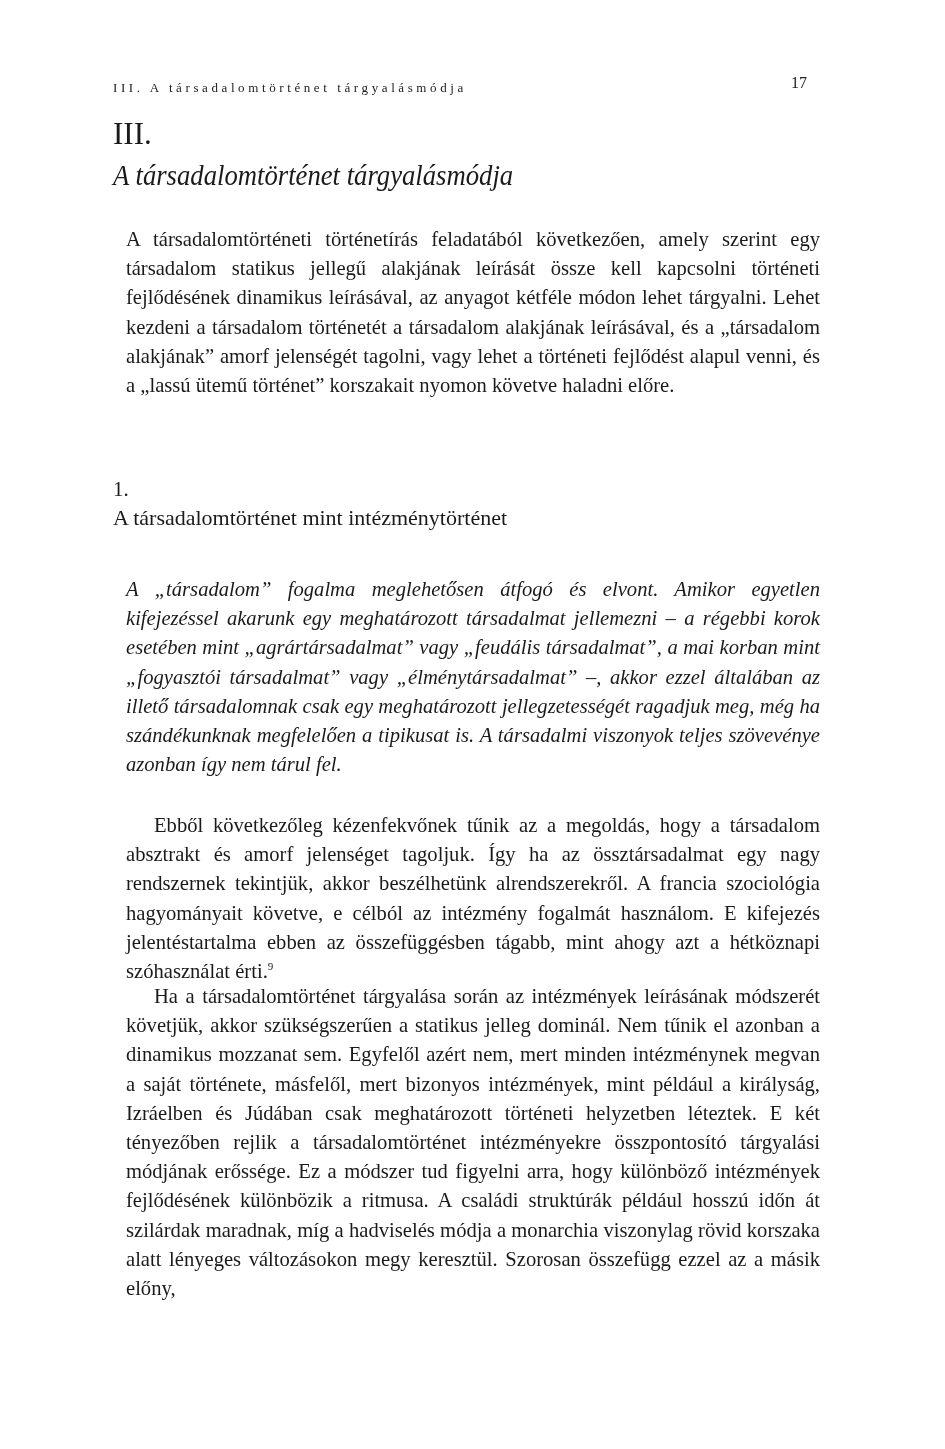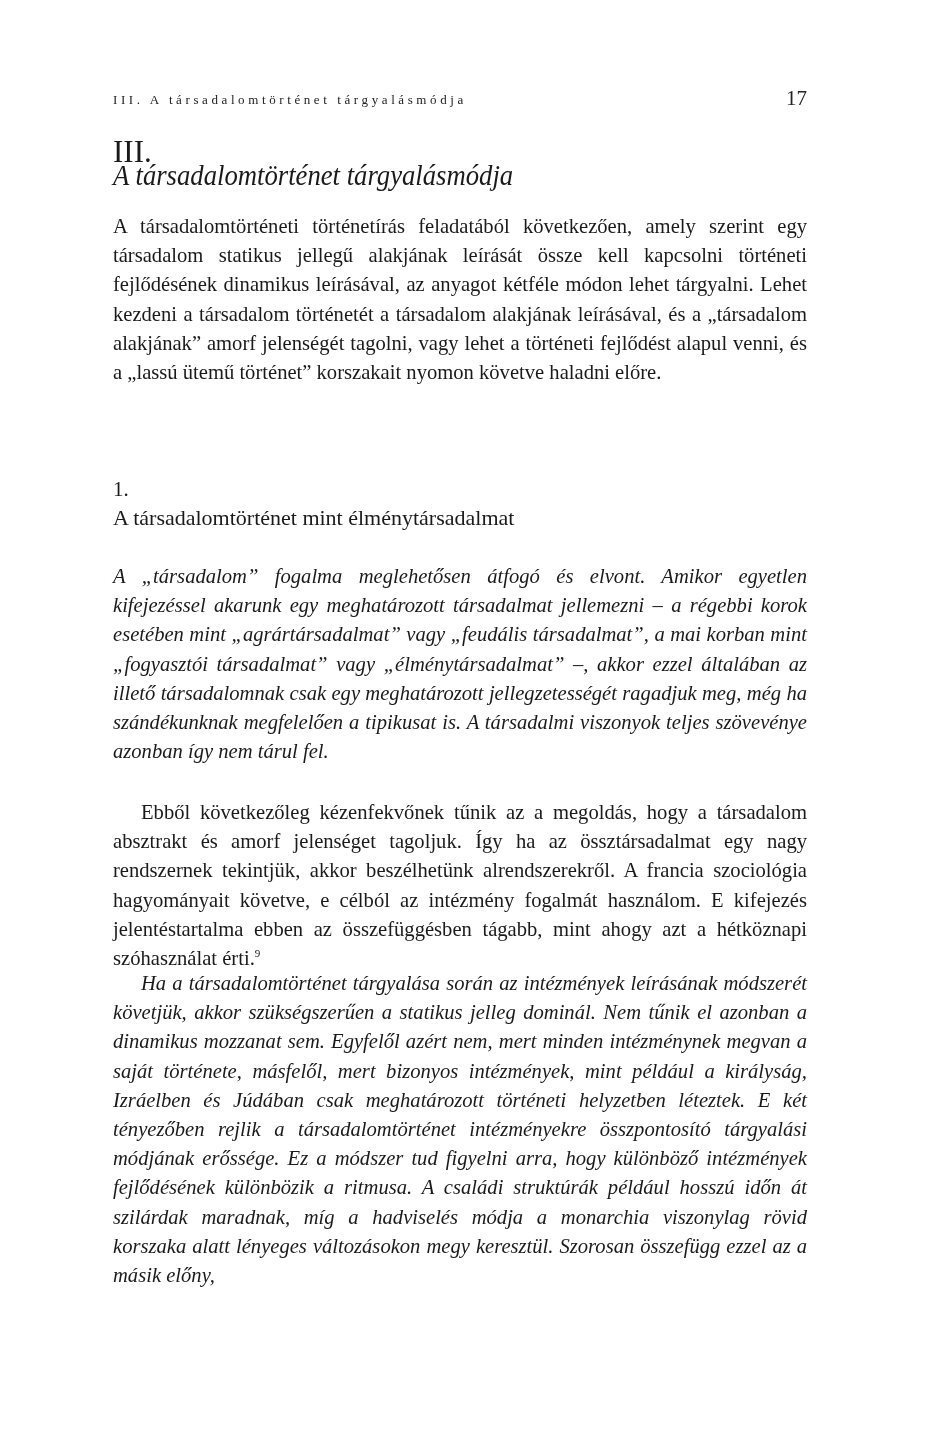--- a/index.html
+++ b/index.html
@@ -1,46 +1,46 @@
 <!DOCTYPE html>
 <html><head>
 <meta charset="utf-8">
 <style>
   html, body { margin: 0; padding: 0; background: #ffffff; }
   body { width: 945px; height: 1449px; position: relative; overflow: hidden;
          font-family: "Liberation Serif", "DejaVu Serif", serif; color: #1a1a1a; }
   .page { position: absolute; left: 113px; top: 0; width: 694px; }
-  .running-head { position: absolute; top: 86px; left: 0; width: 694px; height: 26px; text-align: center; }
+  .running-head { position: absolute; top: 74px; left: 0; width: 694px; height: 26px; text-align: center; }
   .running-title { position: absolute; left: 0; top: 6px; font-size: 13px; letter-spacing: 3.6px; color: #222; }
-  .page-number { position: absolute; right: 0; top: 0; font-size: 21px; color: #222; }
-  .chapter-num { position: absolute; top: 135px; left: 0; font-size: 31px; line-height: 34px; text-align: center; }
+  .page-number { position: absolute; right: 0; top: 0; font-size: 16px; color: #222; }
+  .chapter-num { position: absolute; top: 117px; left: 0; font-size: 31px; line-height: 34px; text-align: center; }
   .chapter-title { position: absolute; top: 158px; left: 0; font-size: 29px; font-style: italic; line-height: 34px; transform: scaleX(0.92); transform-origin: left; white-space: nowrap; }
-  .para { position: absolute; left: 0; width: 694px; font-size: 20.6px; line-height: 29.2px; text-align: justify; margin: 0; }
+  .para { position: absolute; left: 0; width: 694px; font-size: 20.6px; line-height: 29.2px; text-align: justify; margin: 13px; }
   .para.indent { text-indent: 28px; }
   .intro { top: 212px; }
   .section-num { position: absolute; top: 475px; left: 0; font-size: 21px; line-height: 28px; }
   .section-title { position: absolute; top: 503px; left: 0; font-size: 22px; line-height: 30px; white-space: nowrap; }
   .p1 { top: 562px; font-style: italic; }
   .p2 { top: 798px; }
-  .p3 { top: 969px; font-style: italic; }
+  .p3 { top: 969px; }
   sup { font-size: 11px; line-height: 0; vertical-align: 8px; }
 </style>
 </head>
 <body>
 
 <div class="page">
   <div class="running-head">
     <span class="running-title">III. A társadalomtörténet tárgyalásmódja</span>
     <span class="page-number">17</span>
   </div>
 
   <div class="chapter-num">III.</div>
   <div class="chapter-title">A társadalomtörténet tárgyalásmódja</div>
 
   <p class="para intro">A társadalomtörténeti történetírás feladatából következően, amely szerint egy társadalom statikus jellegű alakjának leírását össze kell kapcsolni történeti fejlődésének dinamikus leírásával, az anyagot kétféle módon lehet tárgyalni. Lehet kezdeni a társadalom történetét a társadalom alakjának leírásával, és a „társadalom alakjának” amorf jelenségét tagolni, vagy lehet a történeti fejlődést alapul venni, és a „lassú ütemű történet” korszakait nyomon követve haladni előre.</p>
 
   <div class="section-num">1.</div>
-  <div class="section-title">A társadalomtörténet mint élménytársadalmat</div>
+  <div class="section-title">A társadalomtörténet mint intézménytörténet</div>
 
   <p class="para p1">A „társadalom” fogalma meglehetősen átfogó és elvont. Amikor egyetlen kifejezéssel akarunk egy meghatározott társadalmat jellemezni – a régebbi korok esetében mint „agrártársadalmat” vagy „feudális társadalmat”, a mai korban mint „fogyasztói társadalmat” vagy „élménytársadalmat” –, akkor ezzel általában az illető társadalomnak csak egy meghatározott jellegzetességét ragadjuk meg, még ha szándékunknak megfelelően a tipikusat is. A társadalmi viszonyok teljes szövevénye azonban így nem tárul fel.</p>
   <p class="para indent p2"><span>Ebből következőleg kézenfekvőnek tűnik az a megoldás, hogy a társadalom absztrakt és amorf jelenséget tagoljuk. Így ha az össztársadalmat egy nagy rendszernek tekintjük, akkor beszélhetünk alrendszerekről. A francia szociológia hagyományait követve, e célból az intézmény fogalmát használom. E kifejezés jelentéstartalma ebben az összefüggésben tágabb, mint ahogy azt a hétköznapi szóhasználat érti.</span><sup>9</sup></p>
   <p class="para indent p3">Ha a társadalomtörténet tárgyalása során az intézmények leírásának módszerét követjük, akkor szükségszerűen a statikus jelleg dominál. Nem tűnik el azonban a dinamikus mozzanat sem. Egyfelől azért nem, mert minden intézménynek megvan a saját története, másfelől, mert bizonyos intézmények, mint például a királyság, Izráelben és Júdában csak meghatározott történeti helyzetben léteztek. E két tényezőben rejlik a társadalomtörténet intézményekre összpontosító tárgyalási módjának erőssége. Ez a módszer tud figyelni arra, hogy különböző intézmények fejlődésének különbözik a ritmusa. A családi struktúrák például hosszú időn át szilárdak maradnak, míg a hadviselés módja a monarchia viszonylag rövid korszaka alatt lényeges változásokon megy keresztül. Szorosan összefügg ezzel az a másik előny,</p>
 </div>
 
 </body></html>

